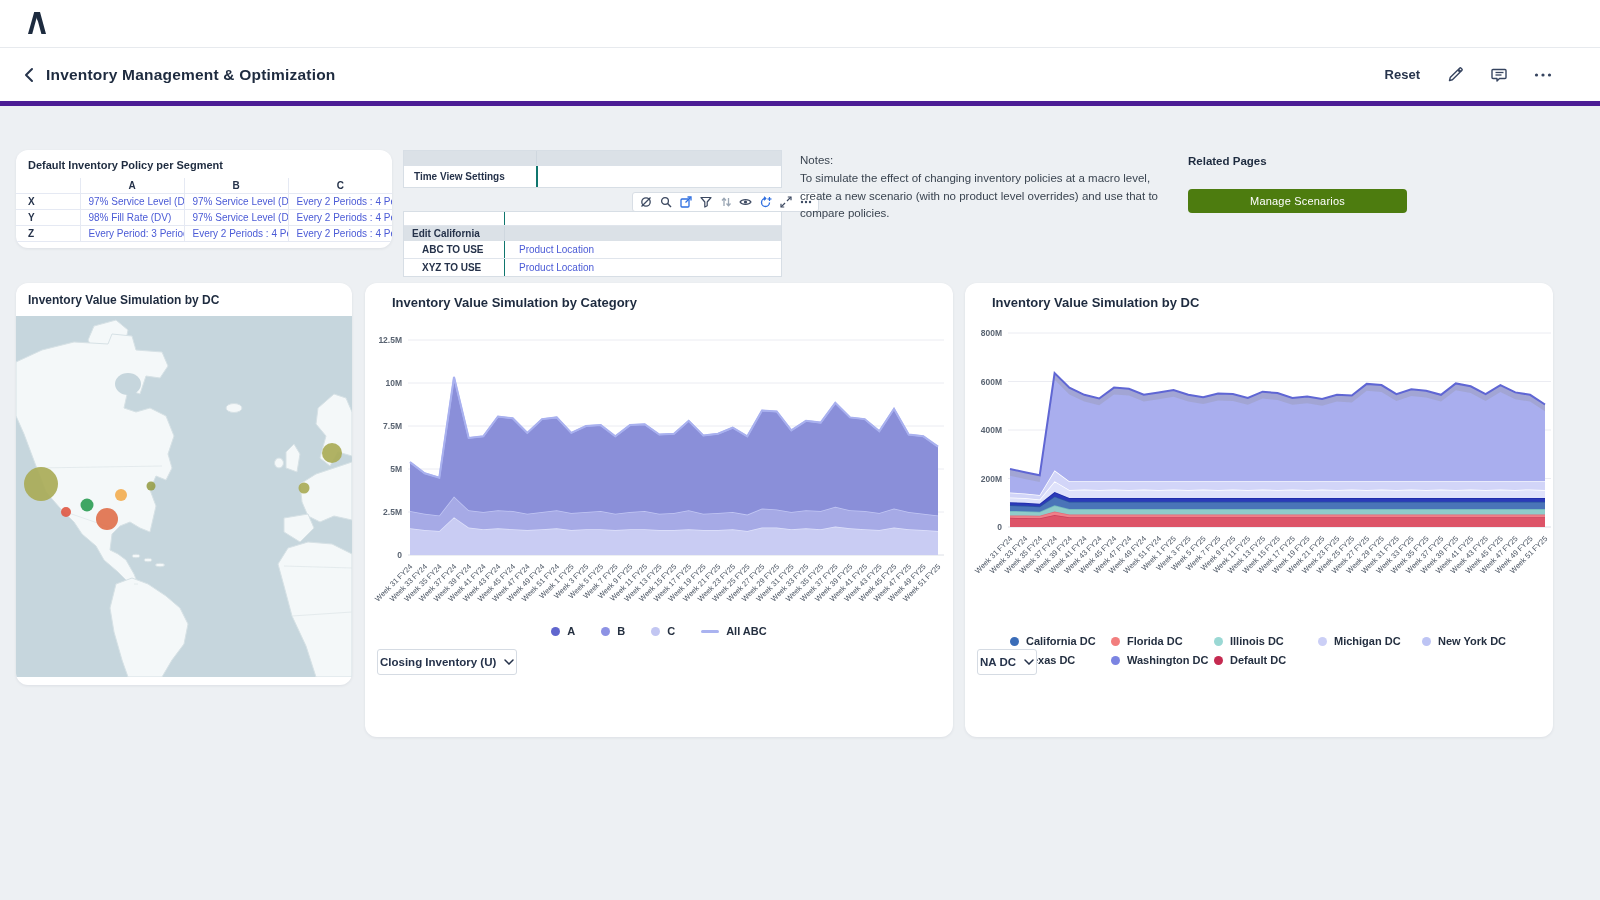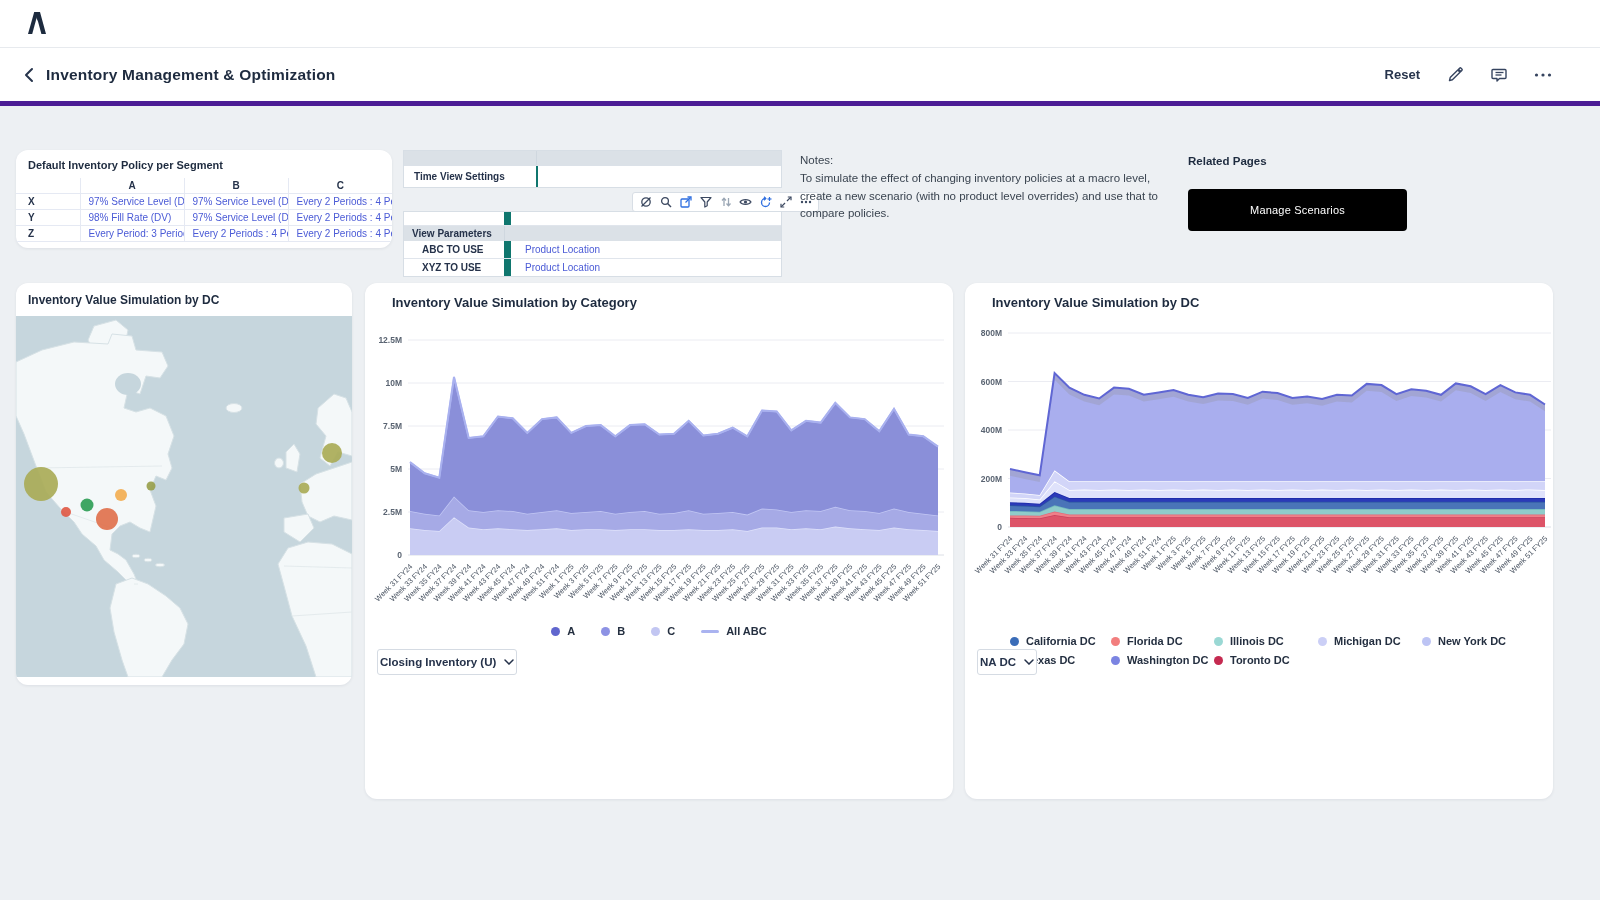--- a/index.html
+++ b/index.html
@@ -38,40 +38,40 @@
   .grid1 .g-row{height:21px;display:flex;align-items:center;border-top:1px solid #dbe1e8;}
   .grid1 .g-row .c1{width:132px;align-self:stretch;display:flex;align-items:center;border-right:2px solid #0f766e;}
   .glabel{font-size:10px;font-weight:700;color:#25324a;padding-left:10px;white-space:nowrap;}
 
   .toolbar{position:absolute;left:632px;top:192px;height:18px;background:#fff;border:1px solid #d8dee5;border-radius:3px;display:flex;align-items:center;gap:7px;padding:0 6px;}
   .tbi{width:13px;height:13px;display:flex;align-items:center;justify-content:center;cursor:pointer;}
 
   .grid2{left:403px;top:211px;width:377px;position:absolute;border:1px solid #d7dee5;background:#fff;}
   .grid2 .row{display:flex;align-items:stretch;border-top:1px solid #e0e5ec;}
   .grid2 .row:first-child{border-top:none;}
-  .grid2 .c1{width:100px;border-right:7px solid #0f766e;display:flex;align-items:center;}
+  .grid2 .c1{width:100px;border-right:1px solid #0f766e;display:flex;align-items:center;}
   .grid2 .blank{height:13px;}
   .grid2 .section{height:15px;background:#dbe1e7;}
   .grid2 .section .c1{border-right:1px solid #cfd7df;}
   .grid2 .prow{height:17px;}
   .grid2 .plabel{font-size:10px;font-weight:700;color:#25324a;padding-left:18px;white-space:nowrap;}
   .grid2 .slabel{font-size:10px;font-weight:700;color:#25324a;padding-left:8px;}
   .grid2 .pval{font-size:10px;color:#4a5ad6;padding-left:14px;display:flex;align-items:center;}
 
   .notes{position:absolute;left:800px;top:152px;width:368px;font-size:11.5px;color:#3a4450;line-height:1.55;}
   .related{position:absolute;left:1188px;top:155px;}
   .related-head{font-size:11.5px;font-weight:700;color:#1e2b3f;}
-  .manage-btn{margin-top:22px;width:219px;height:42px;background:#000000;border-radius:4px;color:#fff;font-size:11px;display:flex;align-items:center;justify-content:center;cursor:pointer;letter-spacing:.2px;}
+  .manage-btn{margin-top:22px;width:219px;height:24px;background:#4d7c0f;border-radius:4px;color:#fff;font-size:11px;display:flex;align-items:center;justify-content:center;cursor:pointer;letter-spacing:.2px;}
 
   
   .map-card{left:16px;top:283px;width:336px;height:402px;overflow:hidden;}
   .map-title{font-size:12px;font-weight:700;padding:10px 0 0 12px;}
   .map-card svg{display:block;margin-top:9px;}
 
-  .chart-card{top:283px;width:588px;height:516px;}
+  .chart-card{top:283px;width:588px;height:454px;}
   .cat-card{left:365px;}
   .dc-card{left:965px;}
   .chart-title{position:absolute;left:27px;top:12px;font-size:13px;font-weight:700;}
   .chart-svg{position:absolute;left:0;top:0;overflow:visible;}
 
   .legend-center{position:absolute;left:0;top:342px;width:588px;display:flex;justify-content:center;gap:26px;}
   .legend-grid{position:absolute;left:45px;top:316px;display:grid;grid-template-columns:101px 103px 104px 104px 120px;row-gap:7px;margin-top:36px;}
   .litem{display:flex;align-items:center;gap:7px;font-size:11px;font-weight:700;color:#242f40;white-space:nowrap;}
   .ldot{width:9px;height:9px;border-radius:50%;flex:0 0 auto;}
   .lline{width:18px;height:3px;border-radius:2px;flex:0 0 auto;}
@@ -235,21 +235,21 @@
     </span>
 </div>
 
 <div class="grid2">
   <div class="row blank">
       <div class="c1"></div>
       <div></div>
     </div>
   <div class="row section">
     <div class="c1">
-        <span class="slabel">View Parameters</span>
+        <span class="slabel">Edit California</span>
       </div>
       <div></div>
   </div>
   <div id="param-rows">
       <div class="row prow">
         <div class="c1">
           <span class="plabel">ABC TO USE</span>
         </div>
         <div class="pval">Product Location</div>
       </div>
@@ -501,21 +501,21 @@
       <div class="litem">
         <span class="ldot" style="background: rgb(30, 48, 176);"></span>
         <span>Texas DC</span>
       </div>
       <div class="litem">
         <span class="ldot" style="background: rgb(123, 132, 226);"></span>
         <span>Washington DC</span>
       </div>
       <div class="litem">
         <span class="ldot" style="background: rgb(197, 42, 80);"></span>
-        <span>Toronto DC</span>
+        <span>Default DC</span>
       </div>
     </div>
   <div class="dropdown">
     <span>NA DC</span>
     <svg width="10" height="6" viewBox="0 0 10 6">
         <polyline points="1,1 5,5 9,1" fill="none" stroke="#25324a" stroke-width="1.5" stroke-linecap="round"></polyline>
       </svg>
   </div>
 </div>
 

